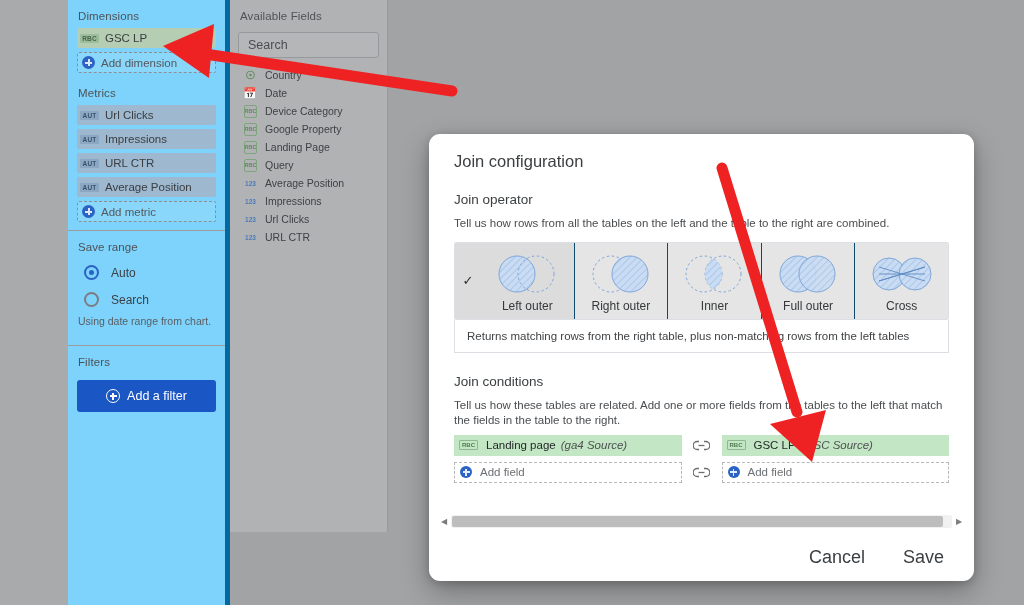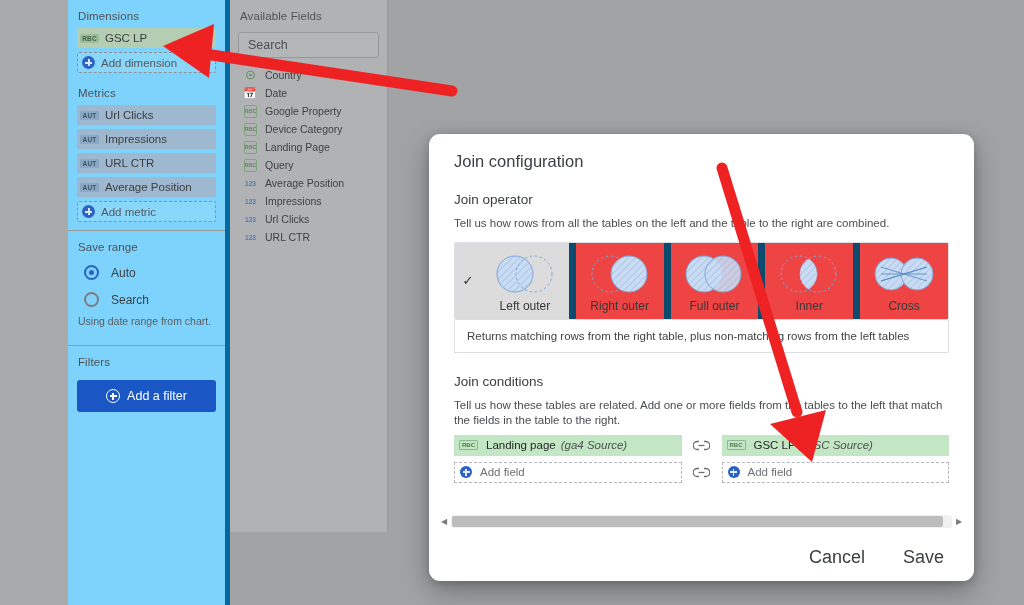--- a/index.html
+++ b/index.html
@@ -205,22 +205,22 @@
   .op-check {
     width: 26px;
     display: flex; align-items: center; justify-content: center;
     background: #dcdcdc;
     font-size: 13px; color: #2b2e31;
   }
   .op-cell {
     flex: 1;
     padding: 10px 2px 6px 2px;
     display: flex; flex-direction: column; align-items: center;
-    border-left: 7px solid #0c4a6e;
-    background: #ef4444;
+    border-left: 1px solid #0c4a6e;
+    background: #e5e5e5;
   }
   .op-cell.sel { background: #dcdcdc; border-left: none; }
   .op-label {
     font-size: 12px; color: #35383b; margin-top: 4px;
   }
   .op-desc {
     margin-top: 0;
     border: 1px solid #dcdfe3;
     border-top: none;
     padding: 10px 12px;
@@ -378,25 +378,25 @@
     <div class="field-row">
       <span class="field-ic ic-globe">☉</span>
       <span>Country</span>
     </div>
     <div class="field-row">
       <span class="field-ic ic-cal">📅</span>
       <span>Date</span>
     </div>
     <div class="field-row">
       <span class="field-ic ic-abc">RBC</span>
+      <span>Device Category</span>
+    </div>
+    <div class="field-row">
+      <span class="field-ic ic-abc">RBC</span>
       <span>Google Property</span>
-    </div>
-    <div class="field-row">
-      <span class="field-ic ic-abc">RBC</span>
-      <span>Device Category</span>
     </div>
     <div class="field-row">
       <span class="field-ic ic-abc">RBC</span>
       <span>Landing Page</span>
     </div>
     <div class="field-row">
       <span class="field-ic ic-abc">RBC</span>
       <span>Query</span>
     </div>
     <div class="field-row">
@@ -445,45 +445,45 @@
         <span class="op-label">Left outer</span>
       </div>
 
       <div class="op-cell">
         <svg width="74" height="42" viewBox="0 0 74 42">
           <circle cx="27" cy="21" r="18" fill="none" stroke="#7fa6d8" stroke-width="1" stroke-dasharray="2.5 2.5"></circle>
           <circle cx="46" cy="21" r="18" fill="#c9dcf3" stroke="#7fa6d8" stroke-width="1"></circle>
           <circle cx="46" cy="21" r="18" fill="url(#hatchA)" stroke="none"></circle>
         </svg>
         <span class="op-label">Right outer</span>
-      </div>
-
-      <div class="op-cell">
-        <svg width="74" height="42" viewBox="0 0 74 42">
-          <circle cx="27" cy="21" r="18" fill="#c9dcf3" stroke="#7fa6d8" stroke-width="1"></circle>
-          <circle cx="27" cy="21" r="18" fill="url(#hatchA)" stroke="none"></circle>
-          <circle cx="46" cy="21" r="18" fill="#c9dcf3" stroke="#7fa6d8" stroke-width="1" fill-opacity=".9"></circle>
-          <circle cx="46" cy="21" r="18" fill="url(#hatchA)" stroke="none"></circle>
-        </svg>
-        <span class="op-label">Full outer</span>
       </div>
 
       <div class="op-cell">
         <svg width="74" height="42" viewBox="0 0 74 42">
           <clipPath id="clipL">
               <circle cx="27" cy="21" r="18"></circle>
             </clipPath>
           <circle cx="27" cy="21" r="18" fill="none" stroke="#7fa6d8" stroke-width="1" stroke-dasharray="2.5 2.5"></circle>
           <circle cx="46" cy="21" r="18" fill="none" stroke="#7fa6d8" stroke-width="1" stroke-dasharray="2.5 2.5"></circle>
           <g clip-path="url(#clipL)">
             <circle cx="46" cy="21" r="18" fill="#c9dcf3" stroke="none"></circle>
             <circle cx="46" cy="21" r="18" fill="url(#hatchA)" stroke="none"></circle>
           </g>
         </svg>
         <span class="op-label">Inner</span>
+      </div>
+
+      <div class="op-cell">
+        <svg width="74" height="42" viewBox="0 0 74 42">
+          <circle cx="27" cy="21" r="18" fill="#c9dcf3" stroke="#7fa6d8" stroke-width="1"></circle>
+          <circle cx="27" cy="21" r="18" fill="url(#hatchA)" stroke="none"></circle>
+          <circle cx="46" cy="21" r="18" fill="#c9dcf3" stroke="#7fa6d8" stroke-width="1" fill-opacity=".9"></circle>
+          <circle cx="46" cy="21" r="18" fill="url(#hatchA)" stroke="none"></circle>
+        </svg>
+        <span class="op-label">Full outer</span>
       </div>
 
       <div class="op-cell">
         <svg width="74" height="42" viewBox="0 0 74 42">
           <circle cx="24" cy="21" r="16" fill="#c9dcf3" stroke="#7fa6d8" stroke-width="1"></circle>
           <circle cx="24" cy="21" r="16" fill="url(#hatchA)" stroke="none"></circle>
           <circle cx="50" cy="21" r="16" fill="#c9dcf3" stroke="#7fa6d8" stroke-width="1"></circle>
           <circle cx="50" cy="21" r="16" fill="url(#hatchA)" stroke="none"></circle>
           <g stroke="#5d8bc4" stroke-width=".9">
             <line x1="14" y1="14" x2="60" y2="28"></line>

